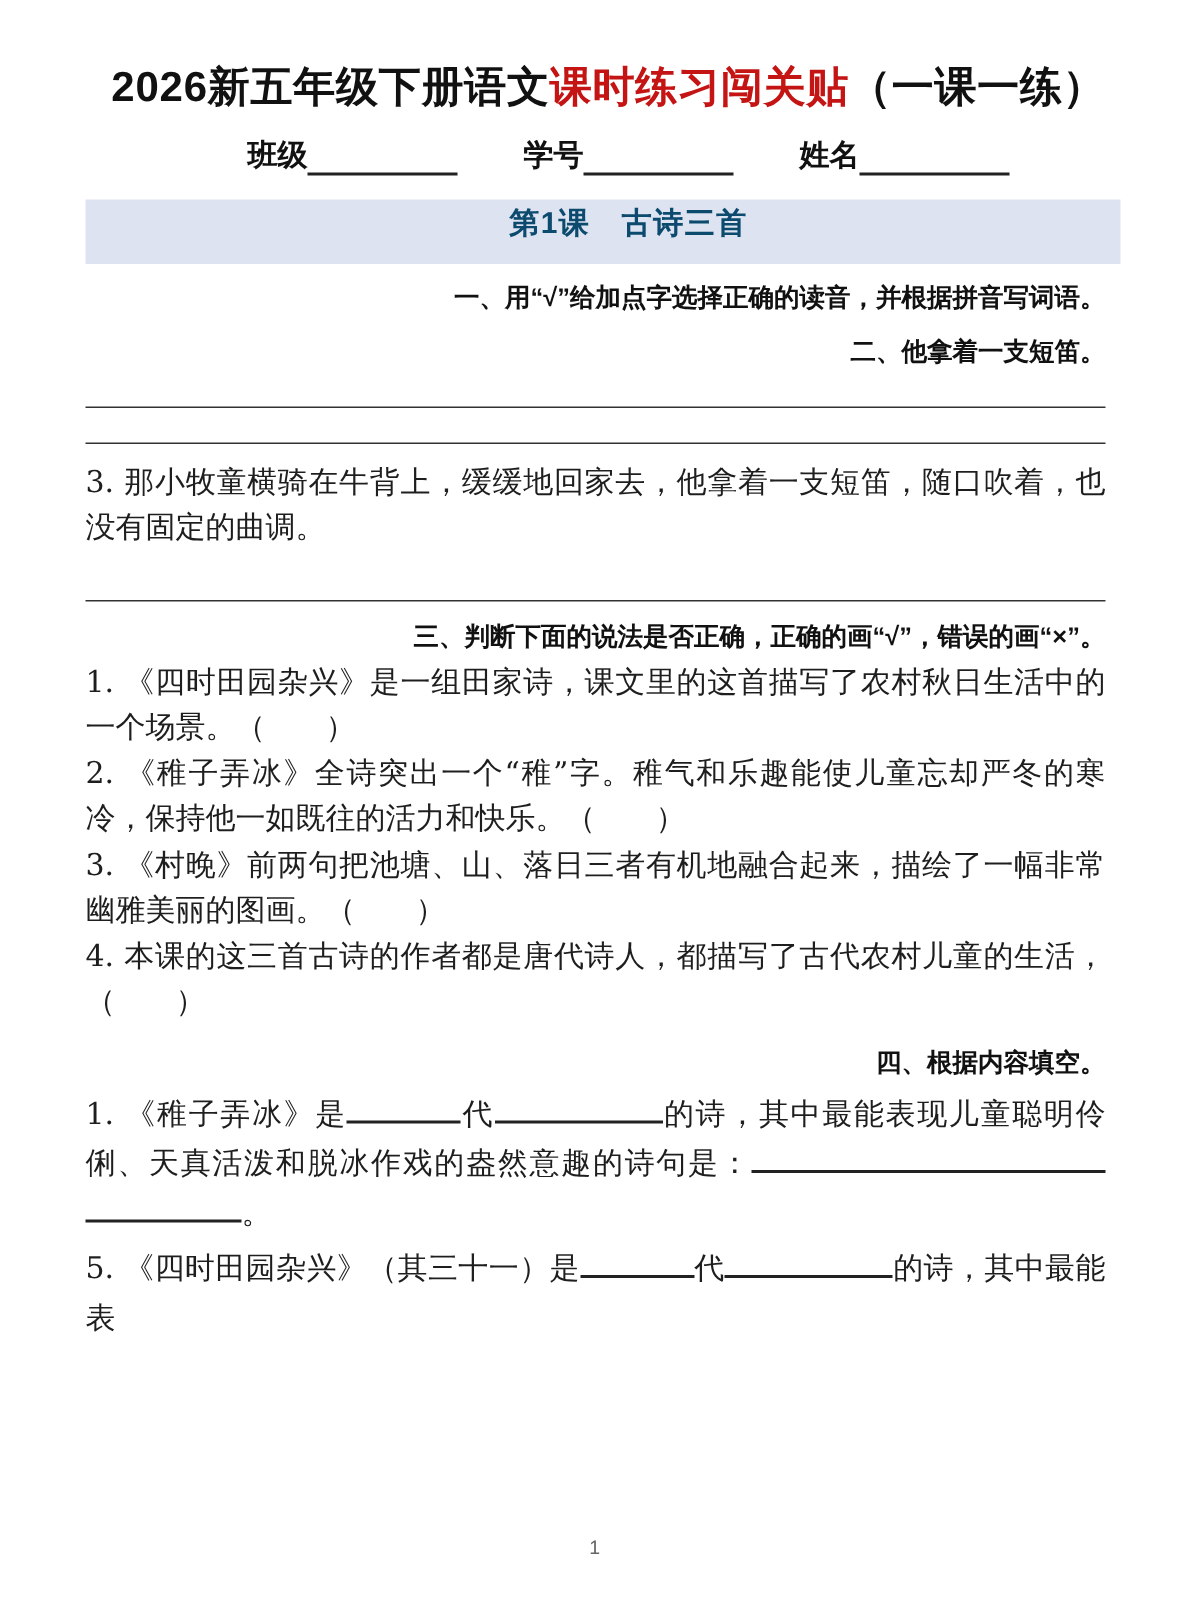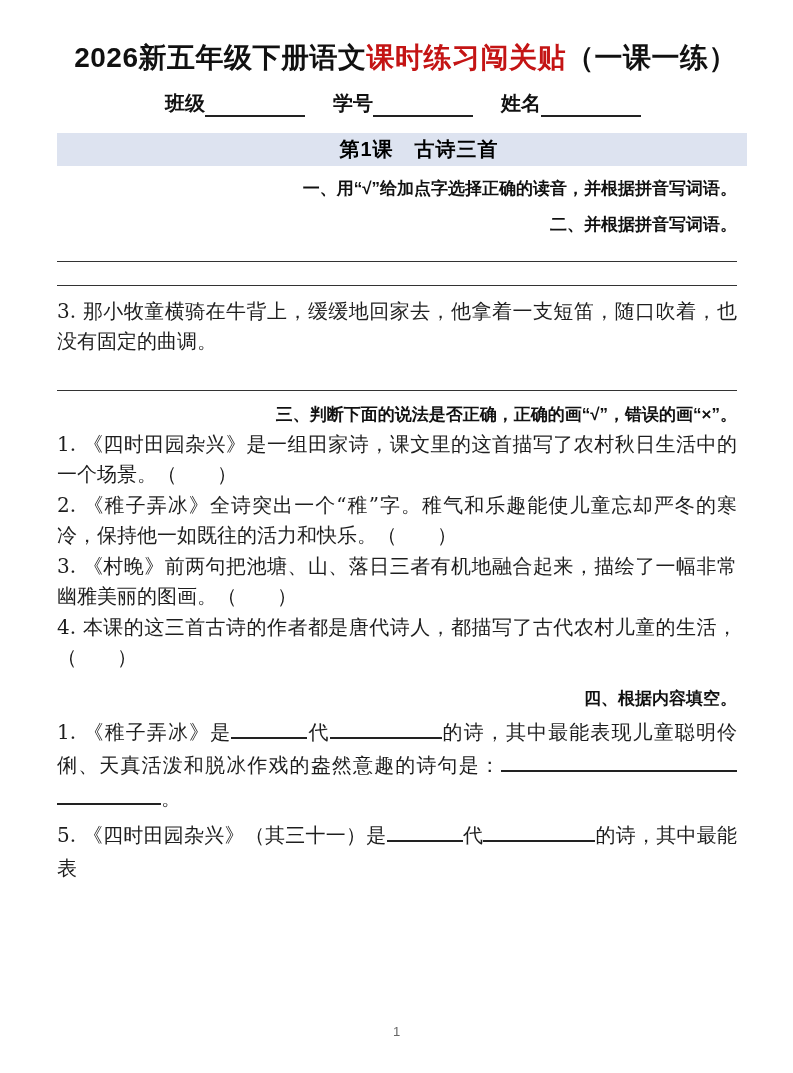--- a/index.html
+++ b/index.html
@@ -30,39 +30,39 @@
   
   .info-row{
     margin-top:14px;
     padding-left:108px;
     font-family:"Liberation Sans", sans-serif;
     font-weight:bold;
     font-size:20px;
     color:#111;
     display:flex;
     align-items:center;
-    gap:0;
+    gap:16px;
   }
   .info-field{display:flex;align-items:flex-end;margin-right:28px;}
   .info-blank{
     display:inline-block;
     width:100px;height:16px;
     border-bottom:2.5px solid #222;
   }
   
   .lesson-bar{
     margin:16px -10px 0 0;
-    height:33px;
+    height:43px;
     background:#dde3f0;
     text-align:center;
     line-height:33px;
     font-family:"Liberation Sans", sans-serif;
     font-weight:bold;
     font-size:20px;
-    color:#000000;
+    color:#0c4a6e;
     letter-spacing:1px;
     padding-left:34px;
   }
   
   .sec-head{
     margin:10px 0 0 0;
     font-family:"Liberation Sans", sans-serif;
     font-weight:bold;
     font-size:17px;
     line-height:26px;
@@ -139,21 +139,21 @@
         <span class="info-blank"></span>
       </span>
   </div>
 
   <div class="lesson-bar">
     <span>第1课　古诗三首</span>
   </div>
 
   <div class="sec-head">一、用“√”给加点字选择正确的读音，并根据拼音写词语。</div>
 
-  <div class="sec-head">二、并根据拼音写词语。</div>
+  <div class="sec-head">二、他拿着一支短笛。</div>
   <div class="answer-line"></div>
   <div class="answer-line"></div>
   <p class="q-item">3. 那小牧童横骑在牛背上，缓缓地回家去，他拿着一支短笛，随口吹着，也没有固定的曲调。</p>
   <div class="answer-line" style="margin-top:34px;"></div>
 
   <div class="sec-head">三、判断下面的说法是否正确，正确的画“√”，错误的画“×”。</div>
   <p class="q-item">1. 《四时田园杂兴》是一组田家诗，课文里的这首描写了农村秋日生活中的一个场景。（　　）</p>
   <p class="q-item">2. 《稚子弄冰》全诗突出一个“稚”字。稚气和乐趣能使儿童忘却严冬的寒冷，保持他一如既往的活力和快乐。（　　）</p>
   <p class="q-item">3. 《村晚》前两句把池塘、山、落日三者有机地融合起来，描绘了一幅非常幽雅美丽的图画。（　　）</p>
   <p class="q-item">4. 本课的这三首古诗的作者都是唐代诗人，都描写了古代农村儿童的生活，（　　）</p>

